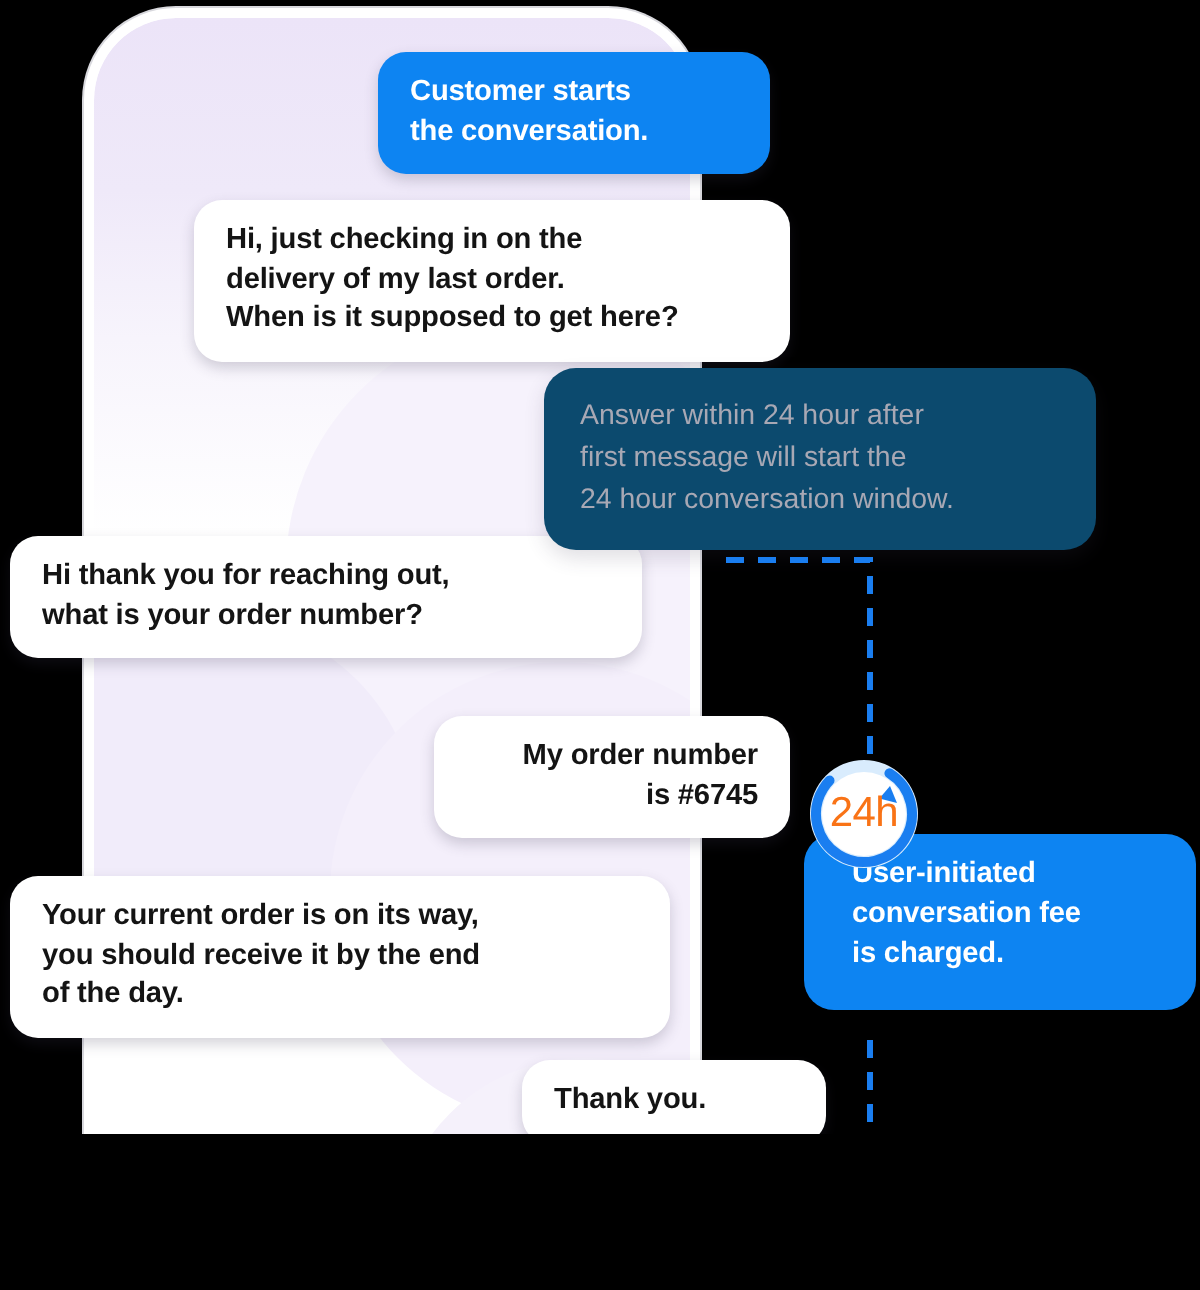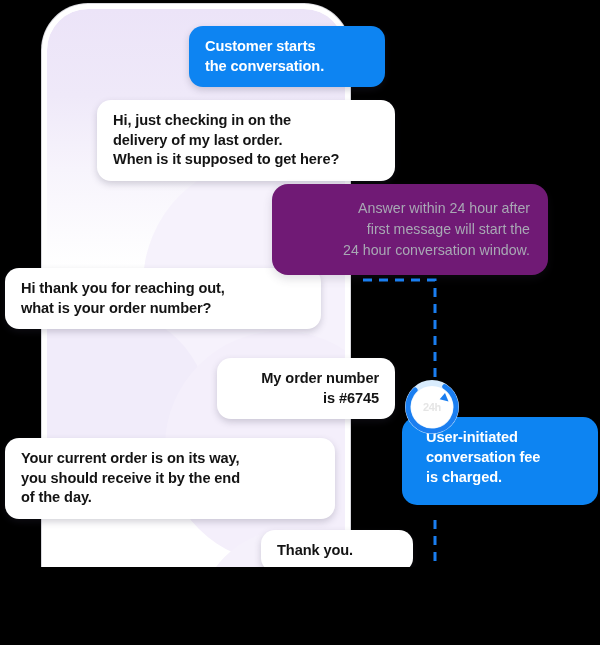--- a/index.html
+++ b/index.html
@@ -72,30 +72,29 @@
   #msg-5 { left: 5px;   top: 438px; width: 330px; }
   #msg-6 { left: 237px; top: 530px; width: 152px; margin-left: 24px; }
 
   
   #note {
     position: absolute;
     left: 272px;
     top: 184px;
     width: 276px;
     box-sizing: border-box;
-    background: #701a75;
+    background: #0c4a6e;
     border-radius: 16px;
     padding: 14px 18px;
     font-size: 14.2px;
     line-height: 21px;
     font-weight: 400;
     color: #a8a8b4;
     white-space: pre-line;
     box-shadow: 0 4px 10px rgba(60,55,80,0.16);
-    text-align: right;
   }
 
   
   #connector { position: absolute; left: 0; top: 0; width: 600px; height: 645px; pointer-events: none; }
 
   
   #callout {
     position: absolute;
     left: 402px;
     top: 417px;
@@ -120,23 +119,23 @@
     height: 56px;
   }
   #badge .badge-text {
     position: absolute;
     left: 0; top: 0;
     width: 56px;
     height: 56px;
     display: flex;
     align-items: center;
     justify-content: center;
-    font-size: 11px;
-    font-weight: 700;
-    color: #e5e5e5;
+    font-size: 21px;
+    font-weight: 400;
+    color: #f97316;
     letter-spacing: -0.3px;
   }
 </style>
 </head>
 <body>
 
 <div id="stage">
 
   <div id="phone">
     <div id="screen">

